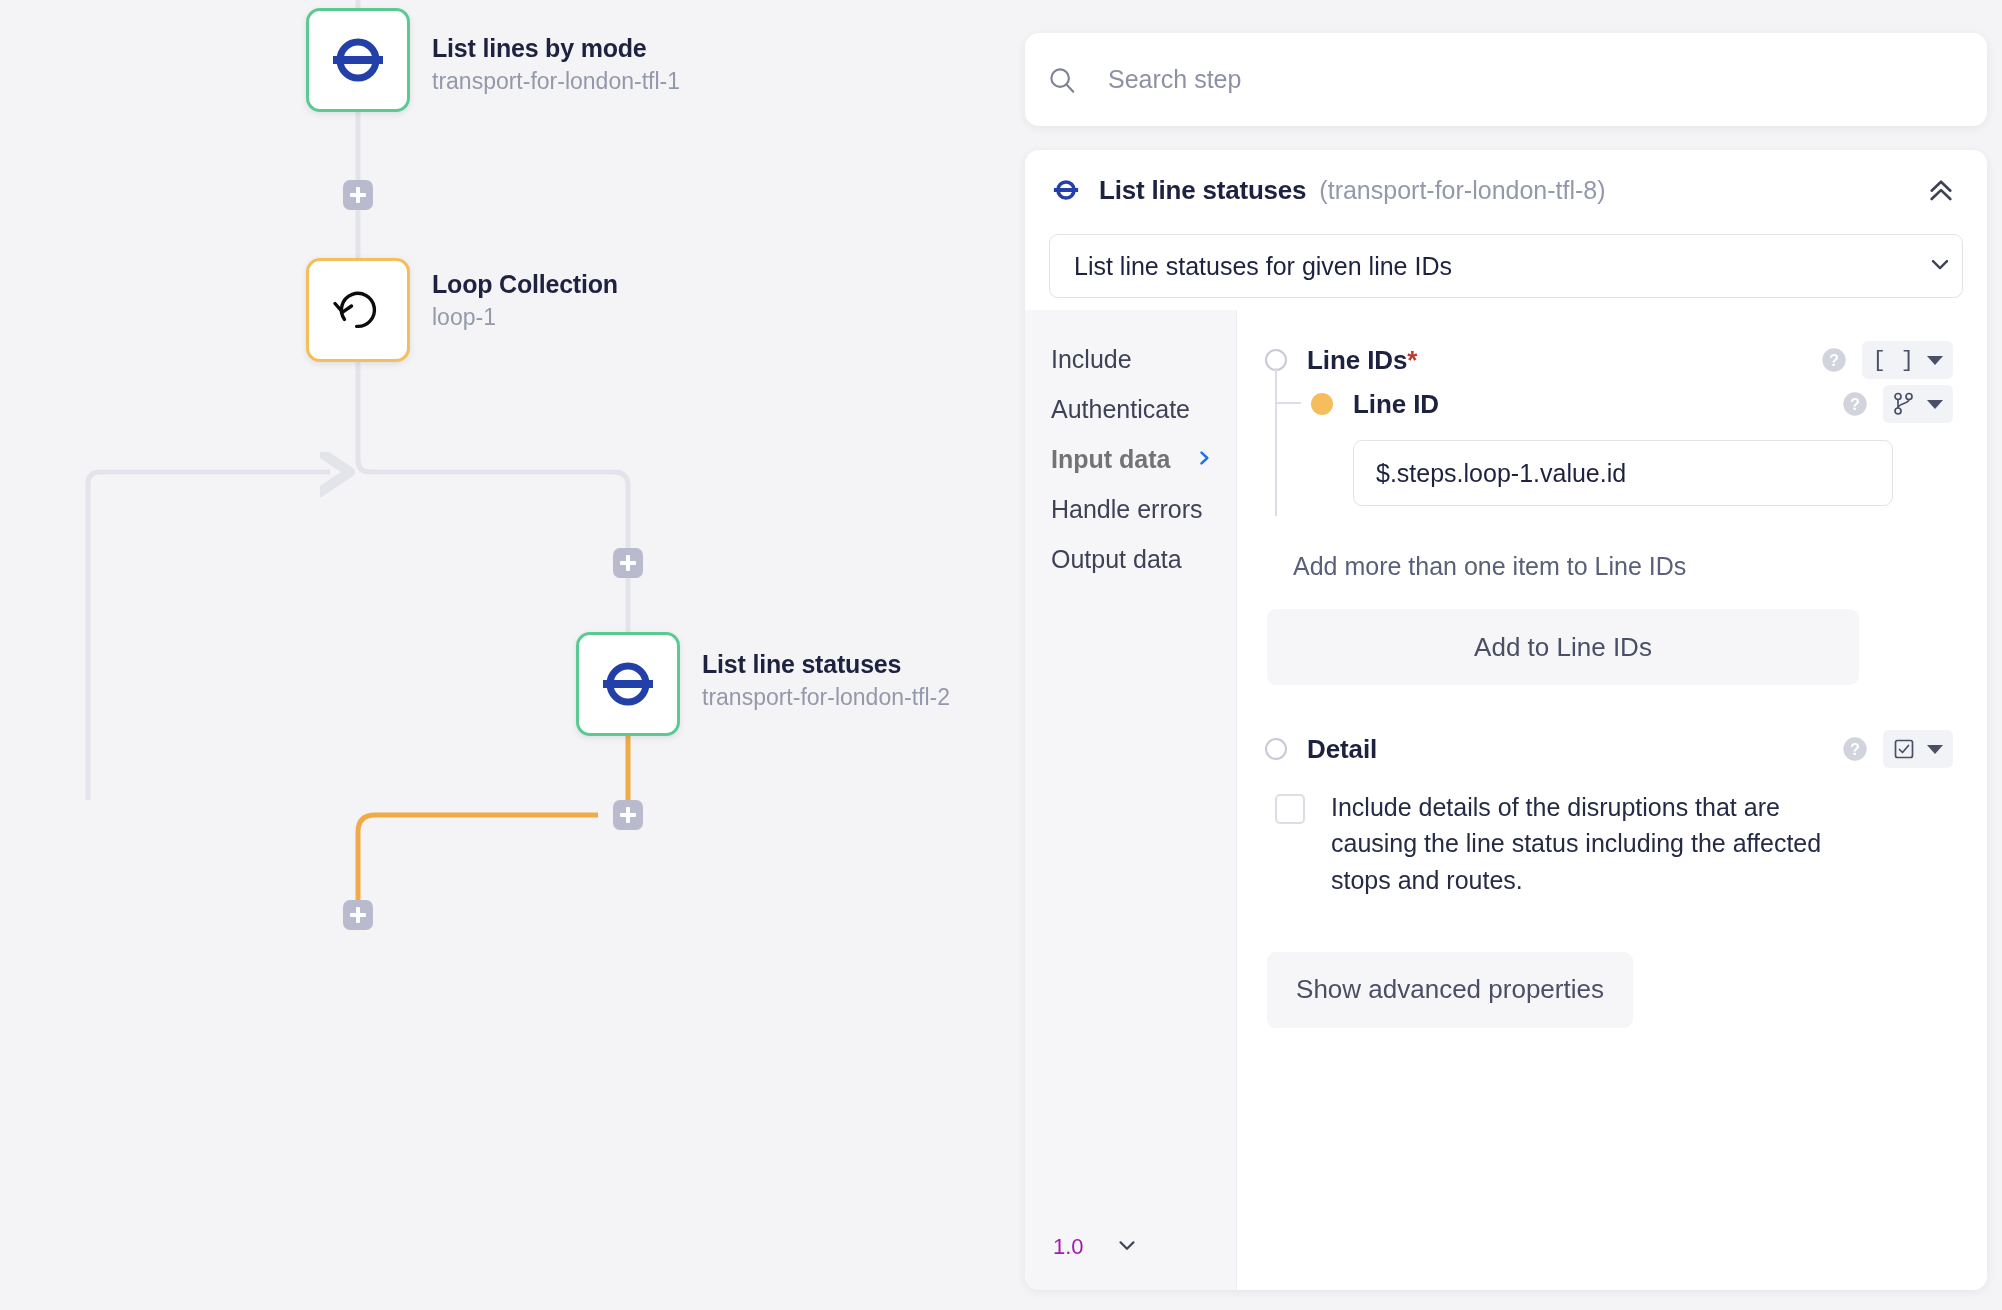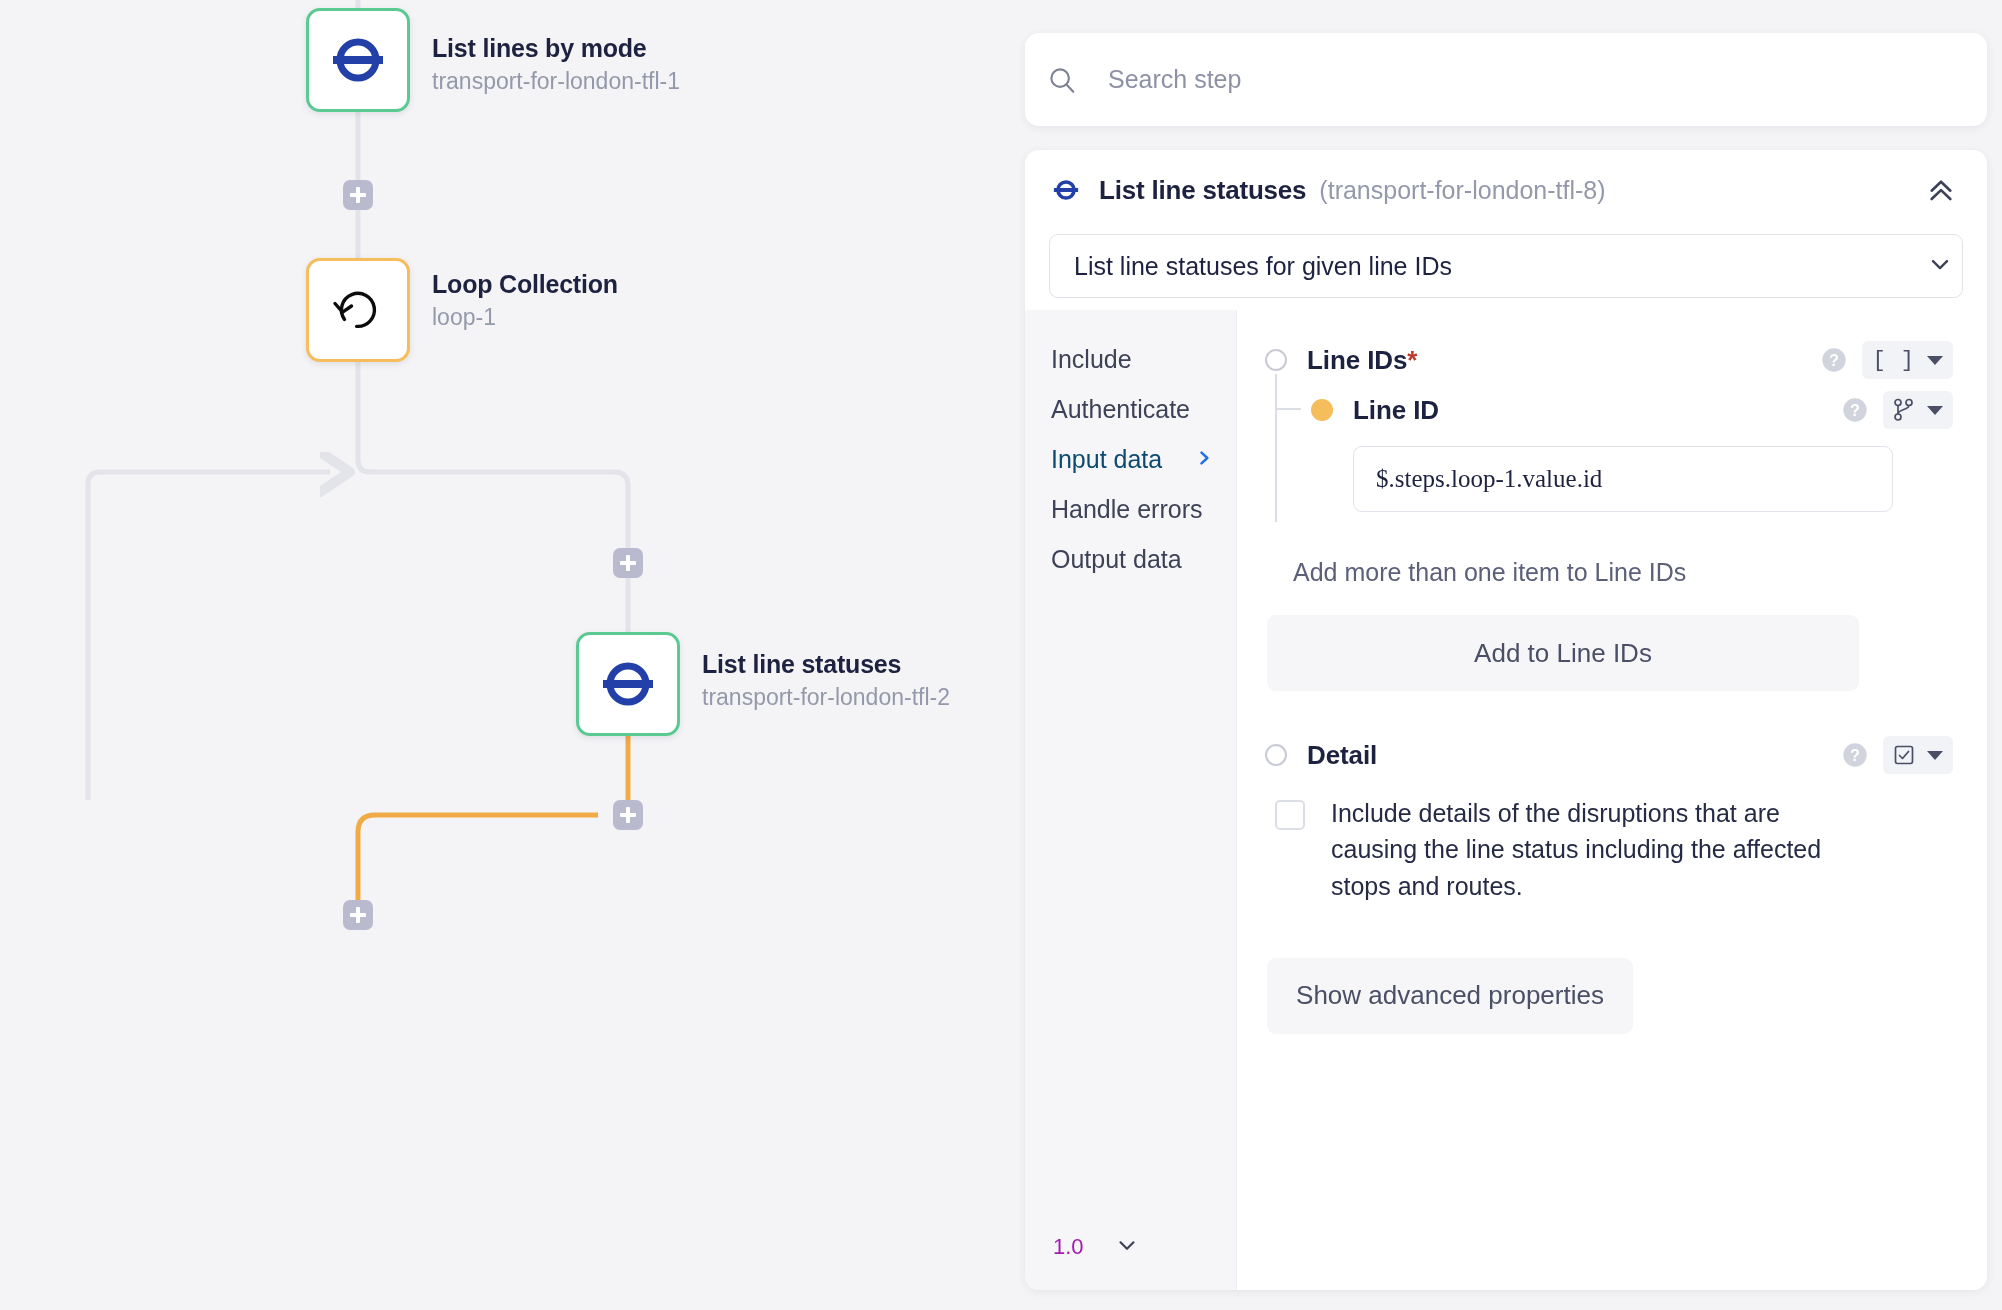--- a/index.html
+++ b/index.html
@@ -155,21 +155,21 @@
   .nav-item {
     padding: 0 0 0 26px;
     height: 50px;
     display: flex; align-items: center;
     font-size: 25px;
     color: #3e4257;
     cursor: pointer;
   }
   .nav-item:first-child { margin-top: 24px; }
   .nav-item + .nav-item { margin-top: 0; }
-  .nav-item.active { color: #0c4a6e; font-weight: 400; }
+  .nav-item.active { color: #737373; font-weight: 700; }
   .nav-item .nav-chev { margin-left: auto; margin-right: 22px; }
 
   #version-box {
     position: absolute;
     left: 0; bottom: 0;
     width: 212px; height: 86px;
     display: flex; align-items: center;
     padding-left: 28px;
     cursor: pointer;
   }
@@ -225,42 +225,41 @@
   .caret-down {
     width: 0; height: 0;
     border-left: 8px solid transparent;
     border-right: 8px solid transparent;
     border-top: 9px solid #4a4f66;
   }
 
   
   #subprop-wrap {
     position: relative;
-    margin-top: 6px;
     padding-left: 46px;
   }
   #tree-line {
     position: absolute;
     left: 10px; top: -14px;
     width: 26px; height: 148px;
     border-left: 2px solid #dcdee6;
     border-bottom: 0;
   }
   #tree-elbow {
     position: absolute;
     left: 10px; top: 20px;
     width: 26px; height: 2px;
     background: #dcdee6;
   }
   #value-input {
     margin: 14px 0 0 42px;
     width: 540px; height: 66px;
     border: 1px solid #e2e3ea;
     border-radius: 9px;
-    font-family: Liberation Serif, serif;
+    font-family: Liberation Sans, sans-serif;
     font-size: 25px;
     color: #1d2240;
     padding: 0 22px;
     outline: none;
     background: #fff;
   }
 
   #add-more-text {
     margin: 46px 0 0 28px;
     font-size: 25px;

